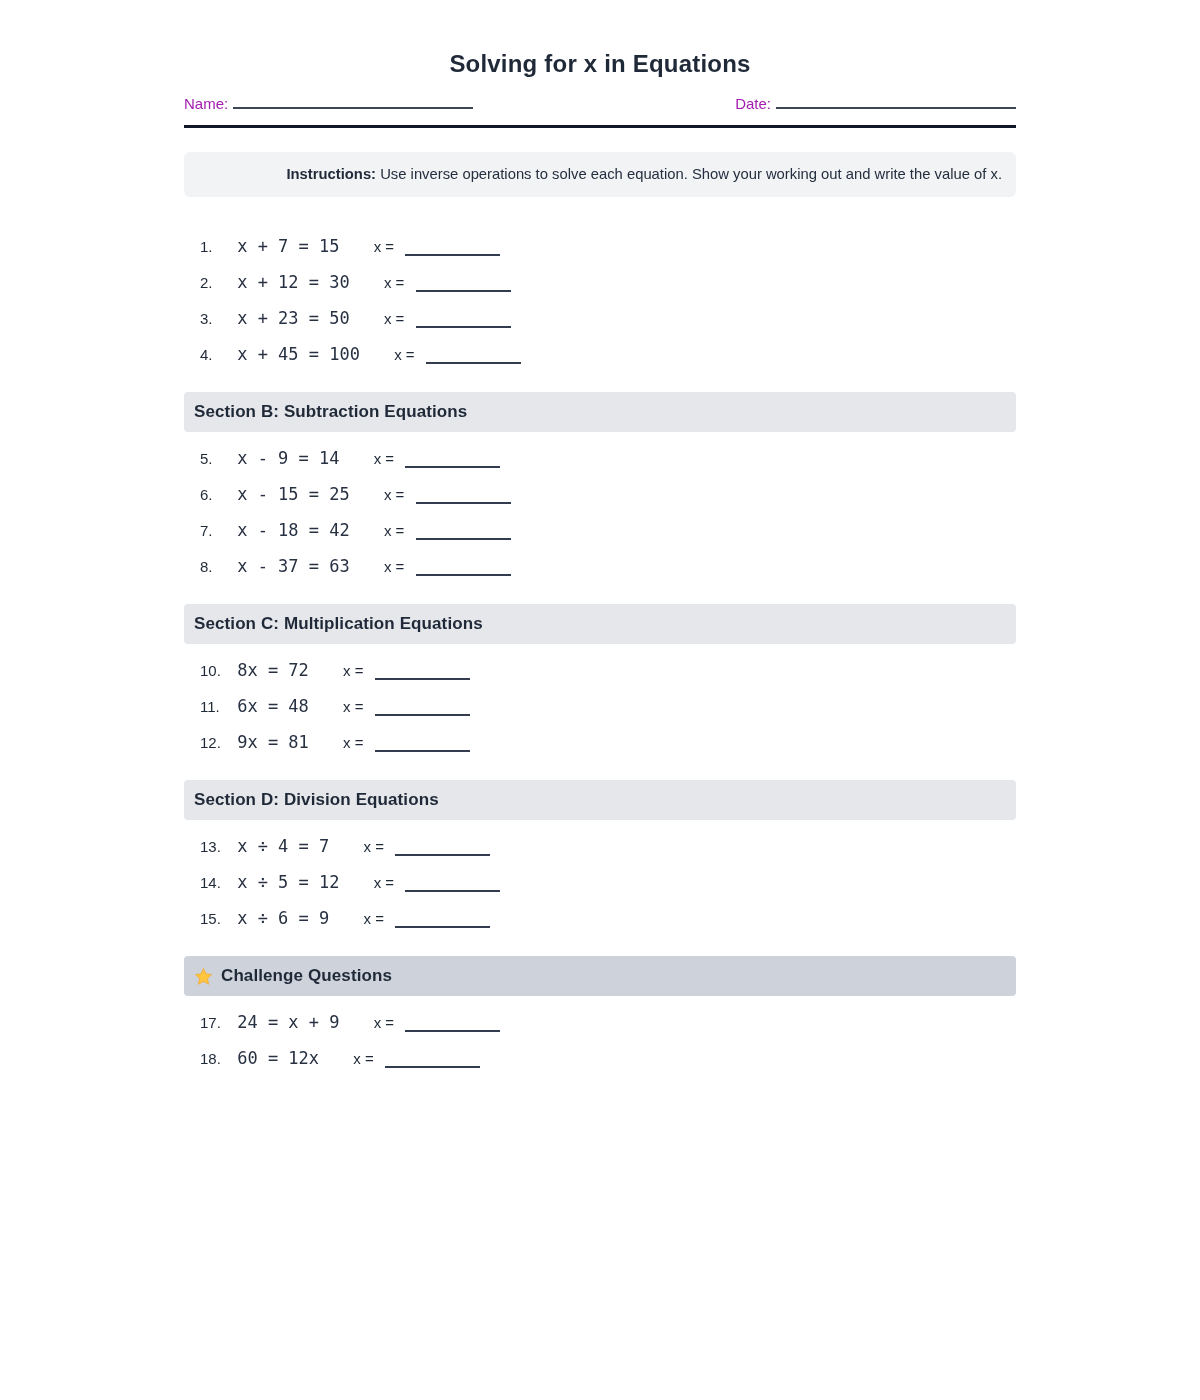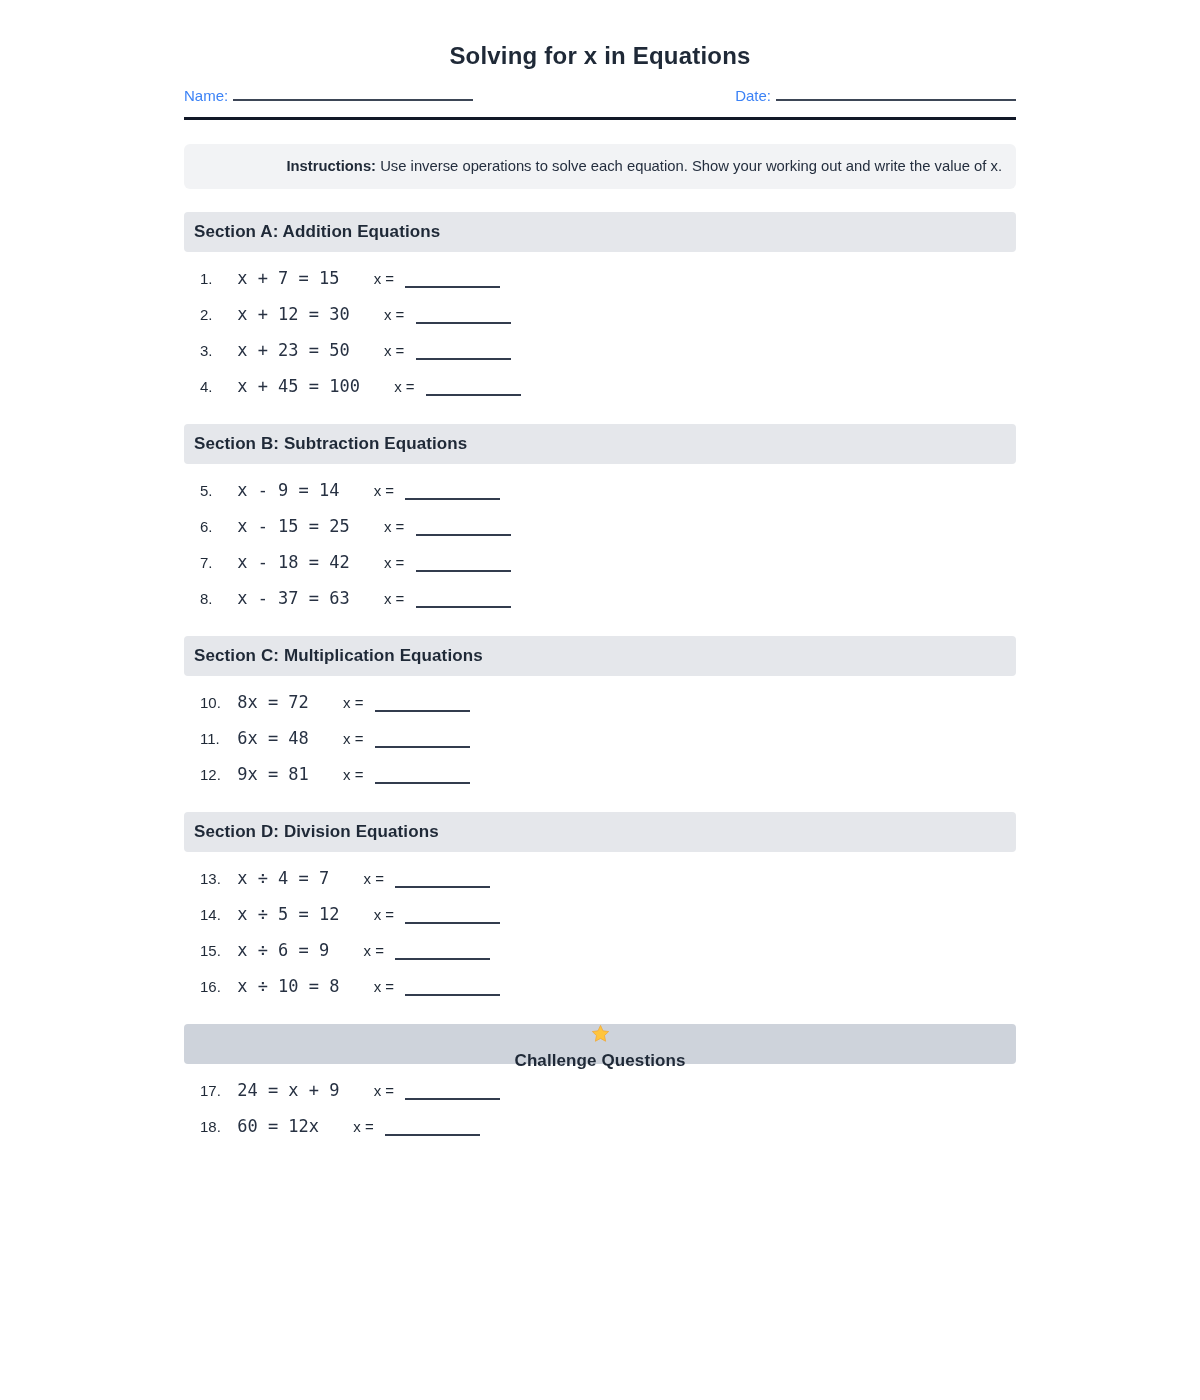--- a/index.html
+++ b/index.html
@@ -11,35 +11,35 @@
     font-family: "Liberation Sans", sans-serif;
     color: #1f2937;
     overflow: hidden;
   }
   .page {
     width: 832px;
     margin: 0 auto;
     padding-top: 33px;
   }
   h1.title {
-    margin: 8px;
+    margin: 16px;
     font-size: 24px;
     line-height: 30px;
     font-weight: bold;
     text-align: center;
     color: #1f2937;
     letter-spacing: 0.2px;
   }
   .name-date-row {
     margin-top: 16px;
     display: flex;
     justify-content: space-between;
     align-items: baseline;
     font-size: 15px;
-    color: #3b82f6;
+    color: #a21caf;
   }
   .field { display: inline-flex; align-items: baseline; }
   .blank-line {
     display: inline-block;
     width: 240px;
     height: 12px;
     border-bottom: 2px solid #3d4656;
     margin-left: 5px;
     vertical-align: -3px;
   }
@@ -68,21 +68,21 @@
     align-items: center;
     gap: 8px;
     padding: 0 10px;
   }
   .section-title {
     font-size: 17px;
     font-weight: bold;
     color: #1f2937;
     letter-spacing: 0.1px;
   }
-  .section.challenge .section-header { background: #ced3db; flex-direction: column; }
+  .section.challenge .section-header { background: #ced3db; }
   .star { display: none; line-height: 0; }
   .section.challenge .star { display: inline-flex; }
   ol.problems {
     list-style: none;
     margin: 0;
     padding: 8px 0 20px 16px;
   }
   li.problem {
     height: 36px;
     line-height: 36px;
@@ -131,24 +131,20 @@
 
   <hr class="thick-rule">
 
   <div class="instructions">
     <b>Instructions:</b>
     <span>Use inverse operations to solve each equation. Show your working out and write the value of x.</span>
   </div>
 
   <div id="sections">
   <section class="section">
-    <div class="section-header">
-
-      <span class="section-title">Section A: Addition Equations</span>
-    </div>
     <ol class="problems">
   <li class="problem">
     <span class="num">1.</span>
     <span class="eq">x + 7 = 15</span>
     <span class="ans">
       <span class="ans-label">x =</span>
       <span class="ans-blank"></span>
     </span>
   </li>
 
@@ -287,28 +283,20 @@
 
   <li class="problem">
     <span class="num">15.</span>
     <span class="eq">x ÷ 6 = 9</span>
     <span class="ans">
       <span class="ans-label">x =</span>
       <span class="ans-blank"></span>
     </span>
   </li>
 
-  <li class="problem">
-    <span class="num">16.</span>
-    <span class="eq">x ÷ 10 = 8</span>
-    <span class="ans">
-      <span class="ans-label">x =</span>
-      <span class="ans-blank"></span>
-    </span>
-  </li>
 </ol>
   </section>
 
   <section class="section challenge">
     <div class="section-header">
       <span class="star">
         <svg width="19" height="19" viewBox="0 0 24 24" aria-hidden="true">
           <path d="M12 1.8l3.15 6.85 7.15.9-5.25 5 1.4 7.25L12 18.2l-6.45 3.6 1.4-7.25-5.25-5 7.15-.9z" fill="#ffc53d" stroke="#f0a93a" stroke-width="1" stroke-linejoin="round"></path>
         </svg>
       </span>

